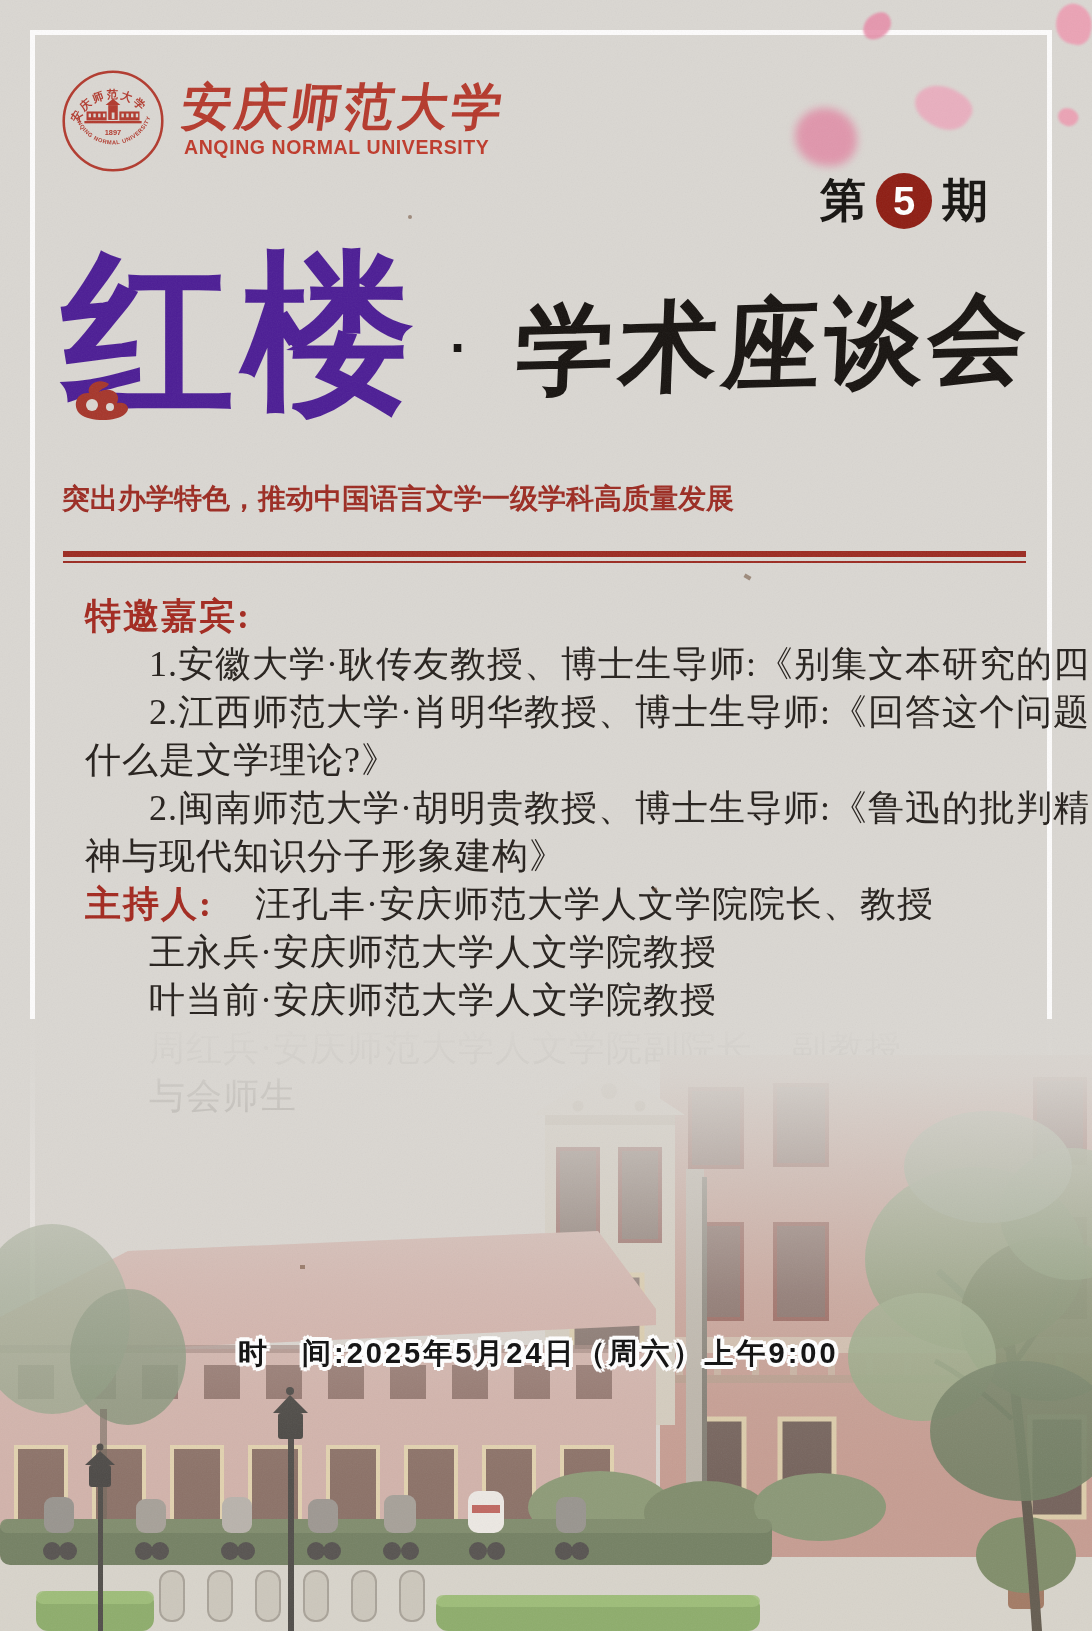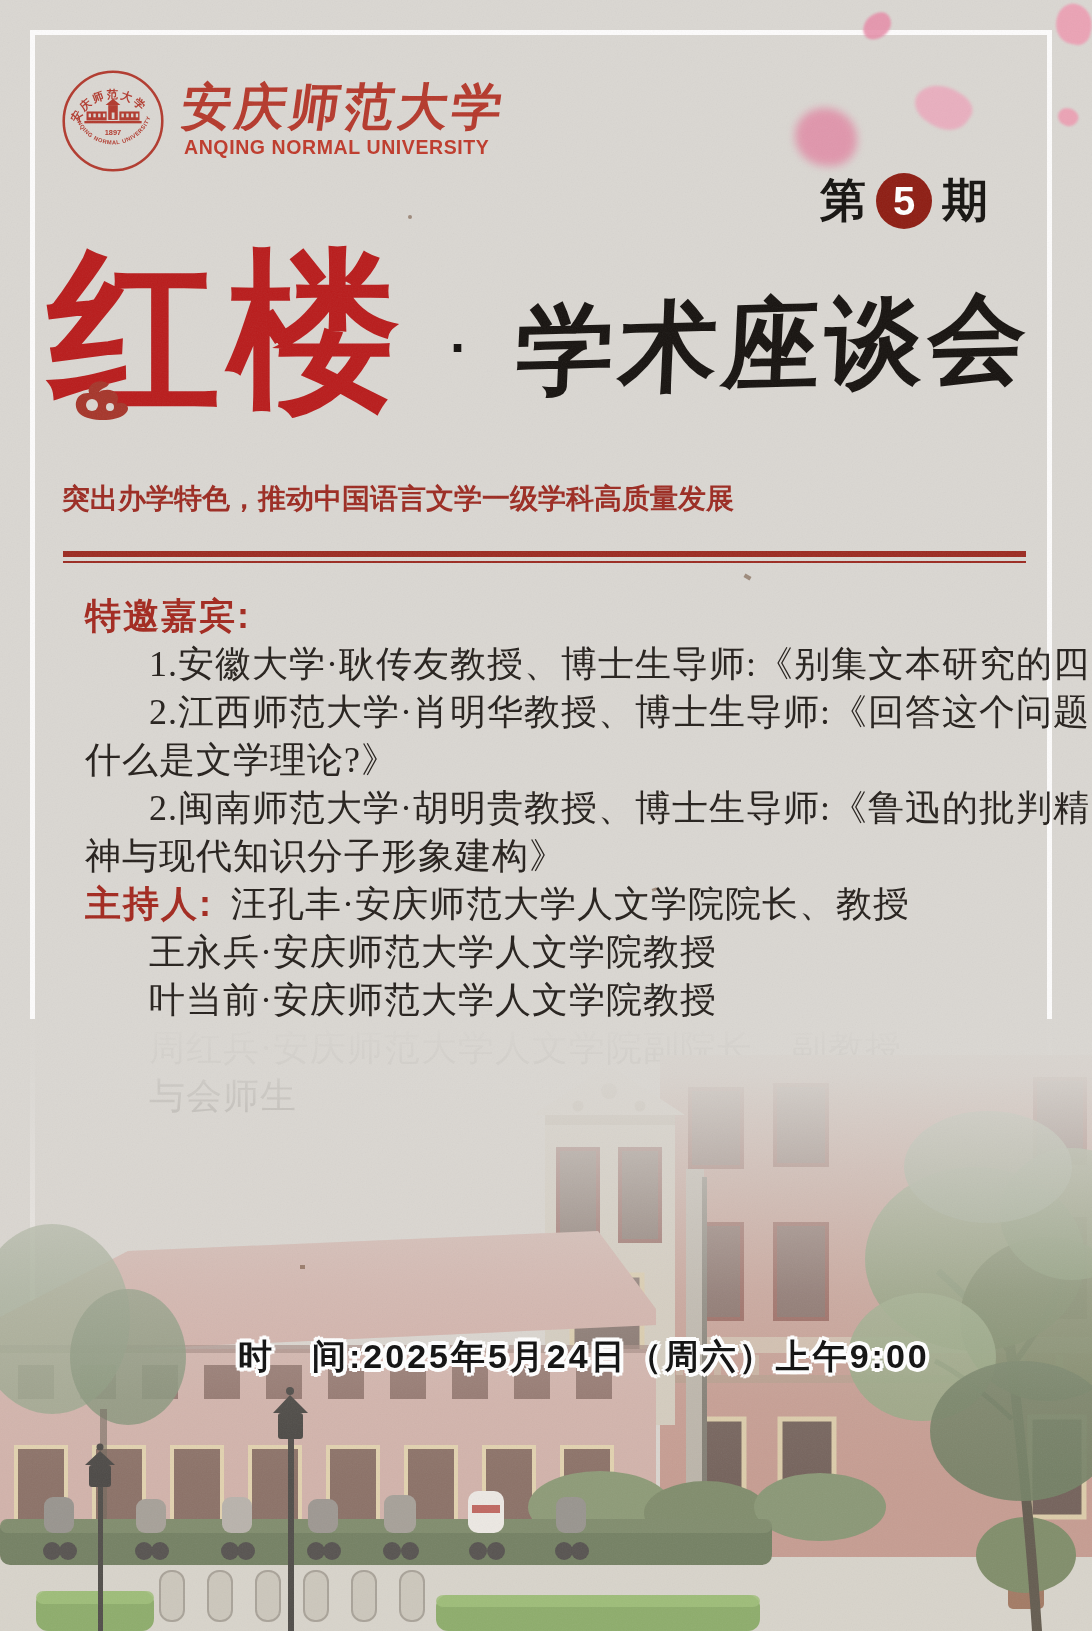--- a/index.html
+++ b/index.html
@@ -12,48 +12,48 @@
   .uni-zh{position:absolute;left:182px;top:74px;font-size:50px;font-weight:700;color:#b5392c;
           letter-spacing:4px;transform:skewX(-8deg);font-family:"Liberation Serif",serif;z-index:2;}
   .uni-en{position:absolute;left:184px;top:136px;font-size:19.5px;font-weight:800;color:#bf3a2b;
           letter-spacing:.6px;z-index:2;}
   .issue{position:absolute;left:820px;top:170px;display:flex;align-items:center;gap:10px;
          font-size:46px;font-weight:800;color:#151310;font-family:"Liberation Serif",serif;z-index:2;}
   .issue-badge{width:56px;height:56px;border-radius:50%;background:#8e1d13;color:#fff;display:flex;
          align-items:center;justify-content:center;font-size:40px;font-weight:800;
          font-family:"Liberation Sans",sans-serif;}
   
-  .title-main{position:absolute;left:48px;top:240px;font-size:172px;line-height:1.08;font-weight:700;
-         color:#b91c1c;font-family:Liberation Serif, serif;letter-spacing:8px;z-index:2;}
+  .title-main{position:absolute;left:62px;top:240px;font-size:172px;line-height:1.08;font-weight:700;
+         color:#4c1d95;font-family:Liberation Sans, sans-serif;letter-spacing:8px;z-index:2;}
   .cloud{position:absolute;left:70px;top:376px;width:64px;height:46px;z-index:3;}
   .title-dot{position:absolute;left:450px;top:316px;font-size:54px;font-weight:900;color:#14110e;z-index:2;}
   .title-calli{position:absolute;left:516px;top:280px;font-size:98px;font-weight:900;color:#171310;
          font-family:"Liberation Serif",serif;letter-spacing:5px;transform:rotate(-1.5deg) skewX(-4deg);z-index:2;}
   
   .subtitle{position:absolute;left:62px;top:480px;width:980px;font-size:28px;font-weight:800;
          color:#9c2b22;font-family:"Liberation Serif",serif;white-space:nowrap;z-index:2;}
   .rule{position:absolute;left:63px;top:551px;width:963px;z-index:2;}
   .rule .bar1{height:6px;background:#9c2b22;}
   .rule .bar2{height:2px;background:#9c2b22;margin-top:4px;}
   
   .body{position:absolute;left:85px;top:592px;width:950px;font-family:"Liberation Serif",serif;
         font-size:36px;color:#26211d;letter-spacing:1px;z-index:2;}
   .row{height:48px;line-height:48px;white-space:nowrap;}
   .row.indent{padding-left:64px;}
-  .lbl{color:#a3291f;font-weight:800;font-family:Liberation Sans, sans-serif;letter-spacing:2px;}
-  .host-text{margin-left:8px;}
+  .lbl{color:#a3291f;font-weight:800;font-family:Liberation Serif, serif;letter-spacing:2px;}
+  .host-text{margin-left:32px;}
   
   .photo{position:absolute;left:0;top:1019px;width:1092px;height:612px;z-index:2;}
   .photo svg{position:absolute;inset:0;width:100%;height:100%;}
   .photo-wash{position:absolute;inset:0;background:rgba(236,230,222,.16);}
   .photo-fade{position:absolute;inset:0;background:linear-gradient(180deg,#dad7d2 0%,
       rgba(218,215,210,.94) 9%,rgba(218,215,210,.62) 26%,rgba(218,215,210,.25) 45%,
       rgba(218,215,210,.06) 62%,rgba(218,215,210,0) 75%);}
   
-  .info{position:absolute;left:238px;font-size:34px;font-weight:800;color:#101010;letter-spacing:3px;
+  .info{position:absolute;left:238px;font-size:29px;font-weight:800;color:#101010;letter-spacing:3px;
         white-space:pre;z-index:3;font-family:"Liberation Sans",sans-serif;
         text-shadow:-3px -3px 0 #fff,3px -3px 0 #fff,-3px 3px 0 #fff,3px 3px 0 #fff,
                     0 -4px 0 #fff,0 4px 0 #fff,-4px 0 0 #fff,4px 0 0 #fff;}
   .info.time{top:1334px;}
   .info.place{top:1392px;}
   
   .petal{position:absolute;z-index:4;pointer-events:none;}
   .petal.p1{left:795px;top:108px;width:62px;height:58px;background:#e287a3;opacity:.8;
             border-radius:62% 70% 55% 68%;filter:blur(4px);}
   .petal.p2{left:915px;top:86px;width:56px;height:42px;background:#eda6bb;opacity:.8;

